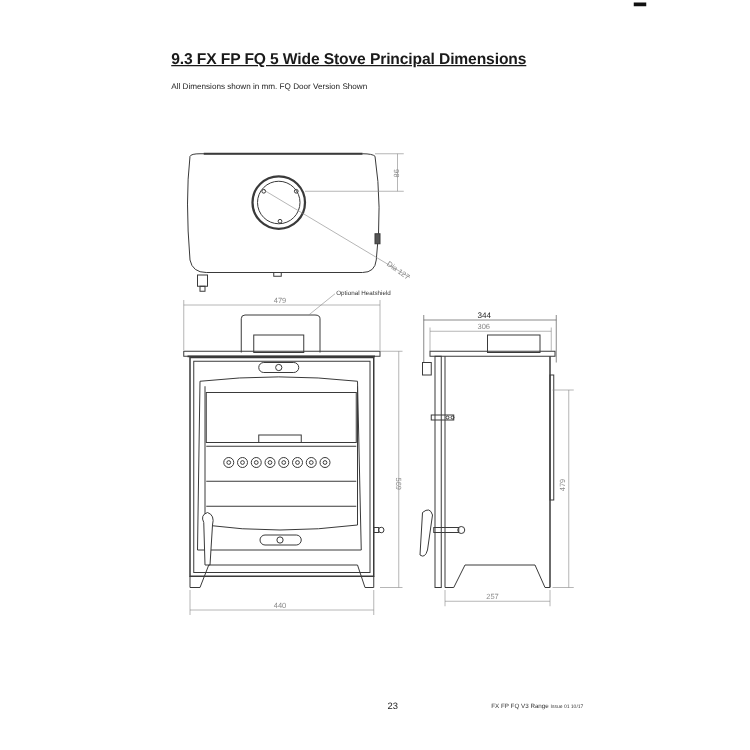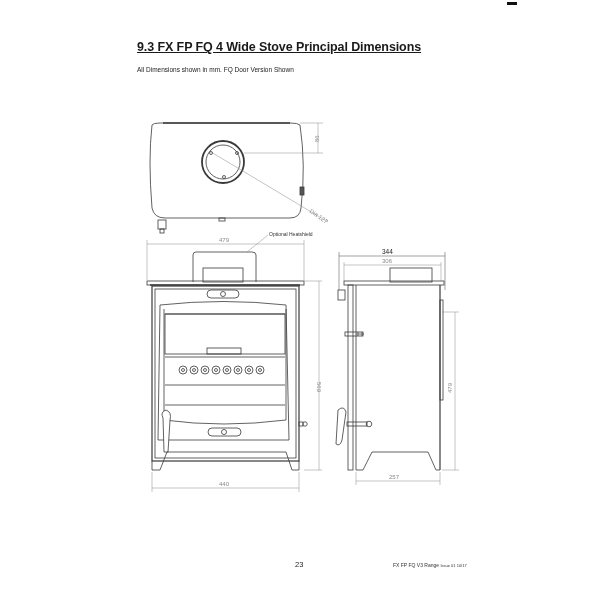--- a/index.html
+++ b/index.html
@@ -1,31 +1,31 @@
 <!DOCTYPE html>
 <html><head>
 <meta charset="utf-8">
 <style>
   html, body { margin:0; padding:0; background:#ffffff; }
   body { width:600px; height:600px; position:relative; overflow:hidden; font-family:"Liberation Sans", sans-serif; color:#1a1a1a; }
   .mark { position:absolute; left:507px; top:2px; width:10px; height:3px; background:#111; }
   .title { position:absolute; left:137px; top:40px; font-size:12.5px; font-weight:bold; text-decoration:underline; color:#1a1a1a; letter-spacing:-0.1px; }
   .subtitle { position:absolute; left:137px; top:66px; font-size:6.5px; color:#222; }
-  .footer-page { position:absolute; left:278px; top:560px; font-size:7.5px; color:#222;padding-left:17px; }
+  .footer-page { position:absolute; left:293px; top:560px; font-size:7.5px; color:#222;padding-left:17px; }
   .footer-doc { position:absolute; left:393px; top:562px; font-size:5px; color:#333; }
   .footer-doc .iss { font-size:4px; }
   svg.drawing { position:absolute; left:0; top:0; }
   svg text { font-family:"Liberation Sans", sans-serif; }
 </style>
 </head>
 <body>
 
 <div class="mark"></div>
 
-<div class="title">9.3 FX FP FQ 4 Wide Stove Principal Dimensions</div>
+<div class="title">9.3 FX FP FQ 5 Wide Stove Principal Dimensions</div>
 <div class="subtitle">All Dimensions shown in mm. FQ Door Version Shown</div>
 
 <svg class="drawing" width="600" height="600" viewBox="0 0 600 600">
   <g fill="none" stroke="#3a3a3a" stroke-width="0.8">
 
     <g>
       <path d="M152 125 Q148 160 152 208 Q154 218 165 218 L290 218 Q300 218 301 208 Q306 165 300 125 Q298 123 290 123 L160 123 Q153 123 152 125 Z"></path>
       <line x1="163" y1="123" x2="290" y2="123" stroke-width="1.6"></line>
       <circle cx="223" cy="162" r="21" stroke-width="1.8"></circle>
       <circle cx="223" cy="162" r="17"></circle>

